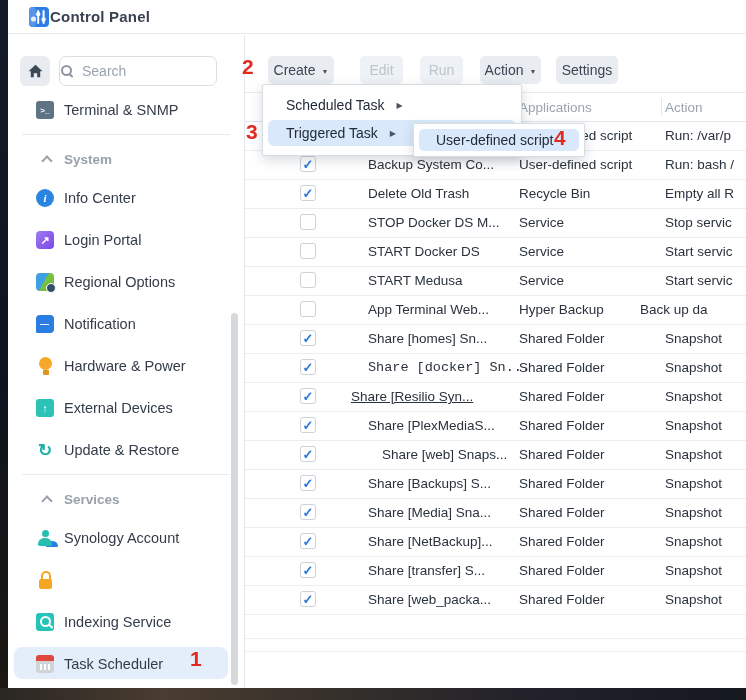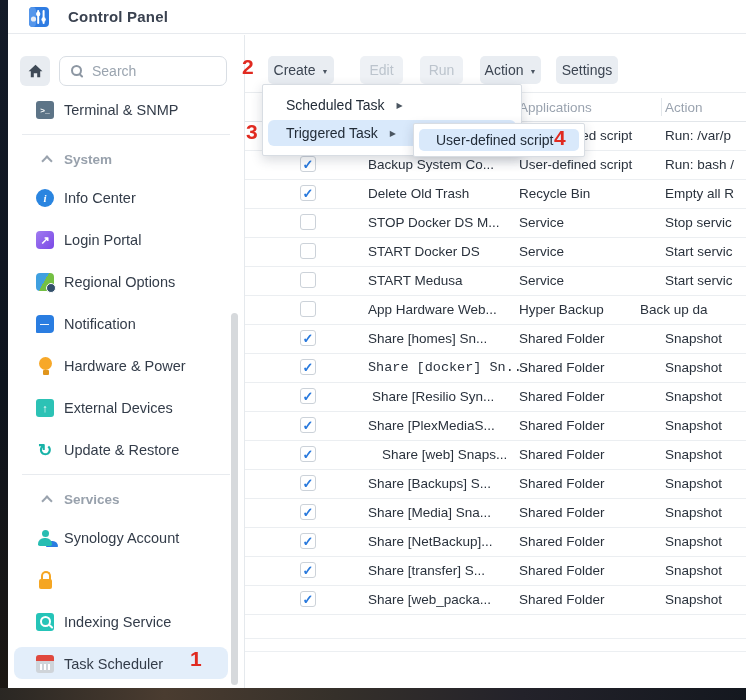--- a/index.html
+++ b/index.html
@@ -9,29 +9,29 @@
   .desktop-left{position:absolute;left:0;top:0;width:8px;height:700px;z-index:60;
     background:linear-gradient(180deg,#141b28 0%,#0e141e 55%,#1c1712 100%);}
   .desktop-bottom{position:absolute;left:0;top:688px;width:746px;height:12px;z-index:60;
     background:linear-gradient(90deg,#2a2723 0%,#4a3c30 22%,#35302a 45%,#23222a 70%,#14181f 100%);}
   .window{position:absolute;left:8px;top:0;width:738px;height:688px;background:#fff;}
 
   
   .titlebar{position:absolute;left:0;top:0;right:0;height:34px;background:#fff;
     border-bottom:1px solid #e7eaee;display:flex;align-items:center;padding-left:20px;box-sizing:border-box;}
   .cp-icon{width:22px;height:22px;display:block;}
-  .win-title{margin-left:18px;font-weight:bold;font-size:15px;color:#3a4250;letter-spacing:.2px;}
+  .win-title{margin-left:0;font-weight:bold;font-size:15px;color:#3a4250;letter-spacing:.2px;}
 
   
   .sidebar{position:absolute;left:0;top:35px;width:236px;bottom:0;background:#fff;
     border-right:1px solid #e5e9ed;box-sizing:content-box;overflow:hidden;}
   .sb-top{position:absolute;left:12px;top:21px;height:30px;display:flex;align-items:center;}
   .home-btn{width:30px;height:30px;background:#e8ecf1;border-radius:6px;display:flex;align-items:center;justify-content:center;cursor:pointer;}
   .search-box{margin-left:9px;width:156px;height:28px;border:1px solid #d9dee4;border-radius:7px;
-    display:flex;align-items:center;padding-left:10px;background:#fff;}
+    display:flex;align-items:center;background:#fff;}
   .mag{position:relative;width:14px;height:14px;display:inline-block;}
   .mag::before{content:'';position:absolute;left:1px;top:1px;width:7px;height:7px;border:2px solid #8d97a3;border-radius:50%;}
   .mag::after{content:'';position:absolute;left:10px;top:9px;width:2px;height:5px;background:#8d97a3;transform:rotate(-45deg);border-radius:1px;}
   .search-ph{margin-left:8px;font-size:14px;color:#9aa4af;}
 
   .sb-list{position:absolute;left:0;right:0;top:54px;}
   .sb-divider{height:1px;background:#e8ebef;margin:3px 14px 6px 14px;}
   .sb-section{height:36px;display:flex;align-items:center;padding-left:34px;cursor:pointer;}
   .sb-section .sec-label{margin-left:12px;font-size:13.5px;font-weight:bold;color:#98a1ac;}
   .chev{width:10px;height:10px;position:relative;display:inline-block;}
@@ -259,39 +259,39 @@
             <span class="cell" style="left: 420px;">Start servic</span>
           </div>
           <div class="trow">
             <span class="cb"></span>
             <span class="cell" style="left: 123px;">START Medusa</span>
             <span class="cell" style="left: 274px;">Service</span>
             <span class="cell" style="left: 420px;">Start servic</span>
           </div>
           <div class="trow">
             <span class="cb"></span>
-            <span class="cell" style="left: 123px;">App Hardware Web...</span>
+            <span class="cell" style="left: 123px;">App Terminal Web...</span>
             <span class="cell" style="left: 274px;">Hyper Backup</span>
             <span class="cell" style="left: 395px;">Back up da</span>
           </div>
           <div class="trow">
             <span class="cb on">✓</span>
             <span class="cell" style="left: 123px;">Share [homes] Sn...</span>
             <span class="cell" style="left: 274px;">Shared Folder</span>
             <span class="cell" style="left: 420px;">Snapshot</span>
           </div>
           <div class="trow">
             <span class="cb on">✓</span>
             <span class="cell" style="left: 123px; font-family: Liberation Mono, monospace;">Share [docker] Sn...</span>
             <span class="cell" style="left: 274px;">Shared Folder</span>
             <span class="cell" style="left: 420px;">Snapshot</span>
           </div>
           <div class="trow">
             <span class="cb on">✓</span>
-            <span class="cell" style="left: 127px;">Share [Resilio Syn...</span>
+            <span class="cell" style="left: 106px; text-decoration: underline;">Share [Resilio Syn...</span>
             <span class="cell" style="left: 274px;">Shared Folder</span>
             <span class="cell" style="left: 420px;">Snapshot</span>
           </div>
           <div class="trow">
             <span class="cb on">✓</span>
             <span class="cell" style="left: 123px;">Share [PlexMediaS...</span>
             <span class="cell" style="left: 274px;">Shared Folder</span>
             <span class="cell" style="left: 420px;">Snapshot</span>
           </div>
           <div class="trow">

